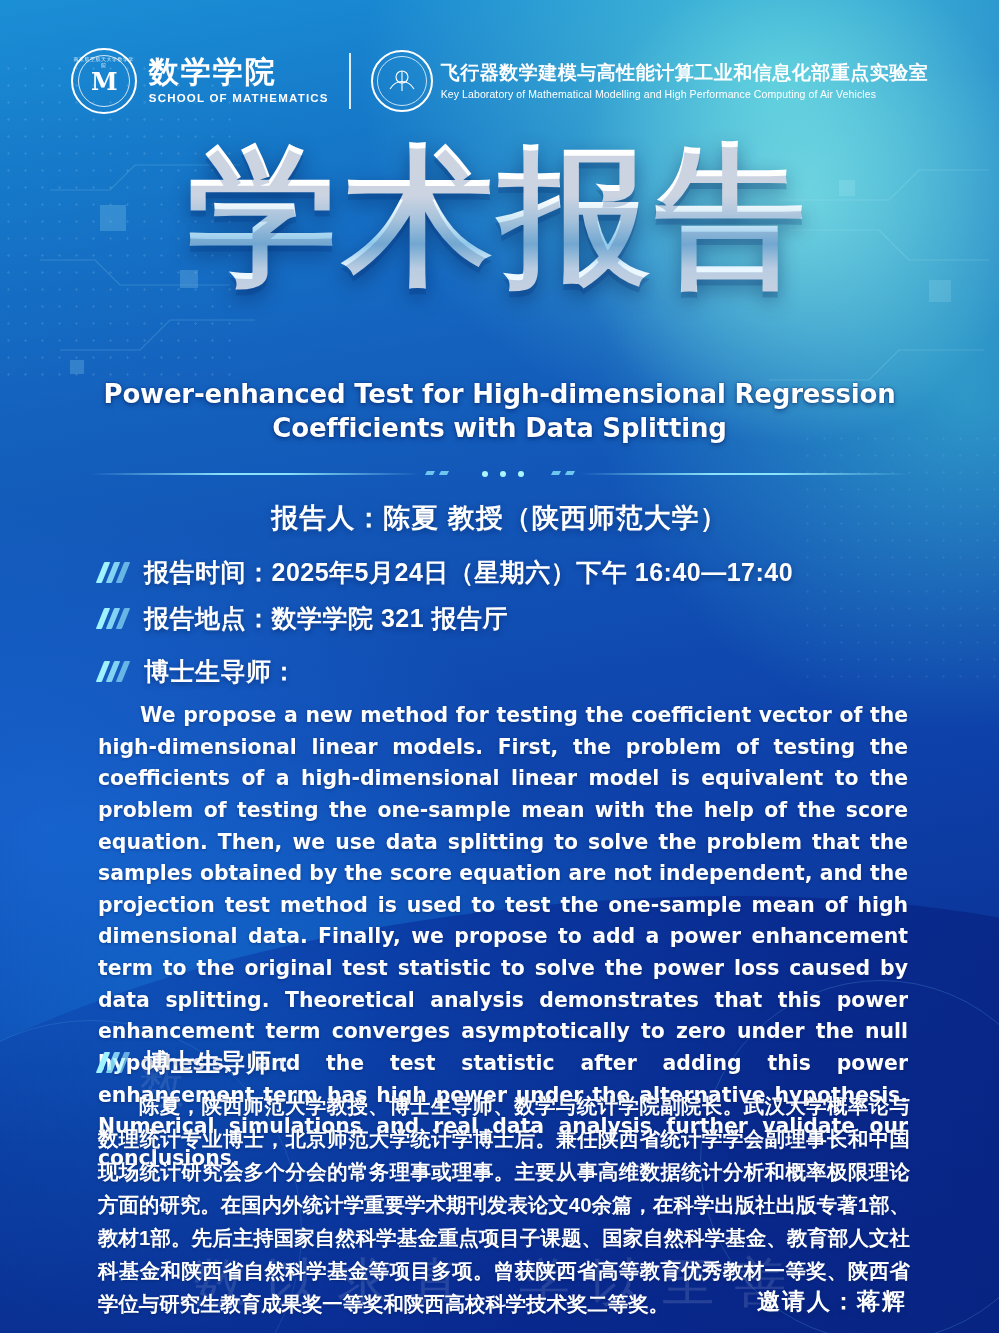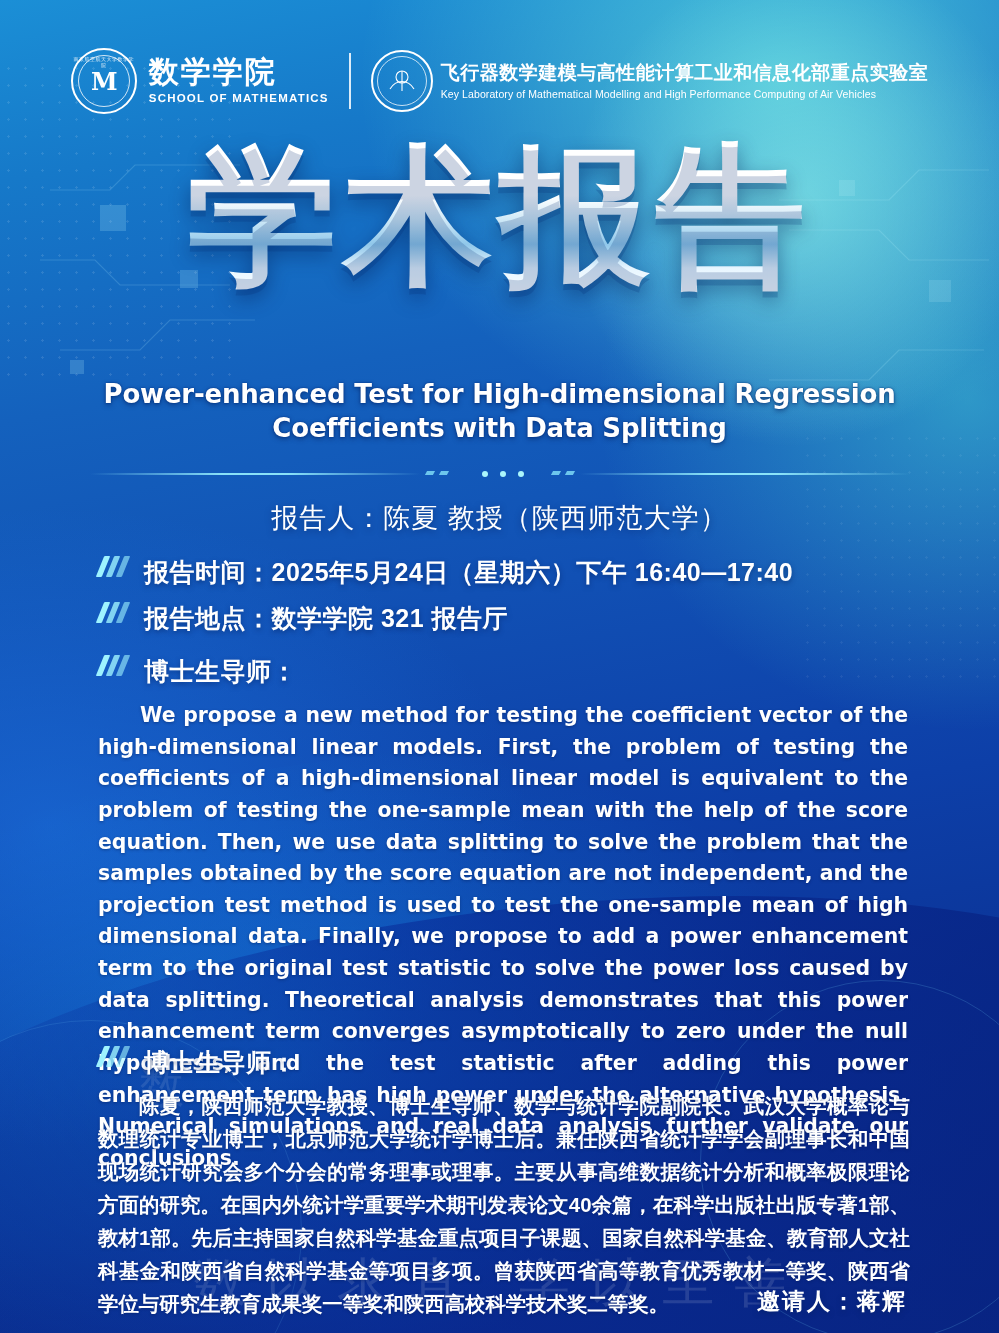--- a/index.html
+++ b/index.html
@@ -271,31 +271,31 @@
   }
 
   
   .speaker {
     position: absolute;
     left: 0; top: 500px;
     width: 999px;
     text-align: center;
     color: #ffffff;
     font-size: 27px;
-    font-weight: normal;
+    font-weight: bold;
     letter-spacing: 1px;
     text-shadow: 0 2px 6px rgba(0,30,90,0.5);
   }
 
   
   .info-row {
     position: absolute;
     left: 100px;
     display: flex;
-    align-items: flex-start;
+    align-items: center;
     color: #ffffff;
     font-size: 25px;
     font-weight: bold;
     letter-spacing: 0.5px;
     text-shadow: 0 2px 5px rgba(0,30,90,0.5);
     white-space: nowrap;
   }
   .row-time { top: 556px; }
   .row-place { top: 602px; }
   .row-abstract { top: 655px; }

